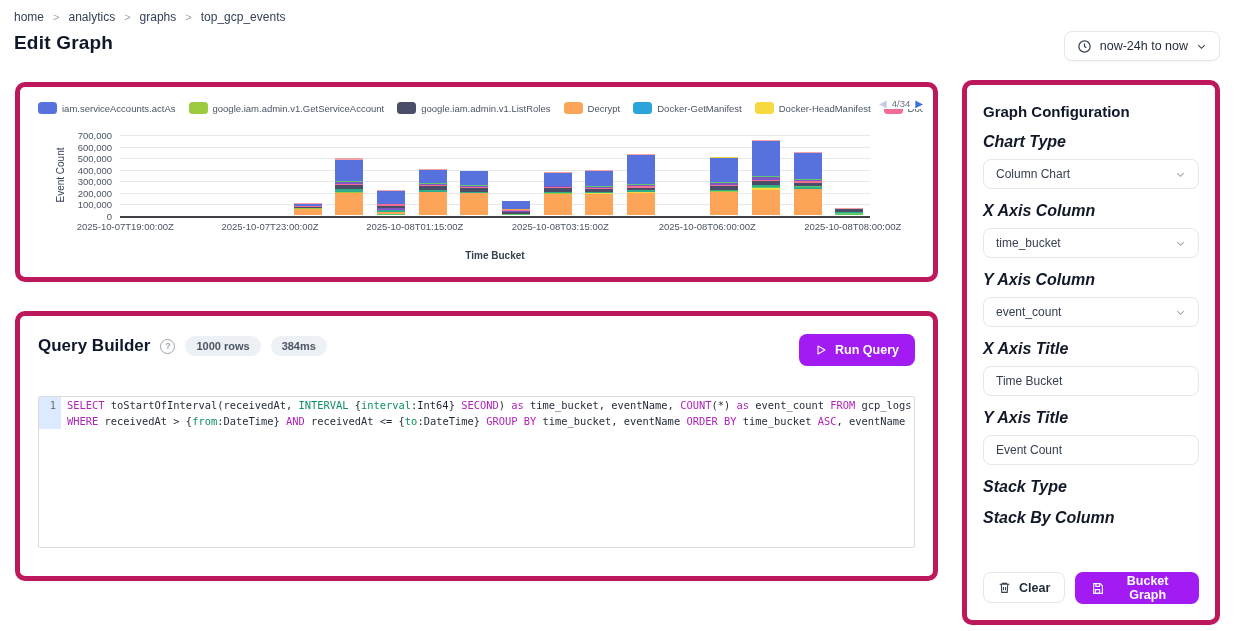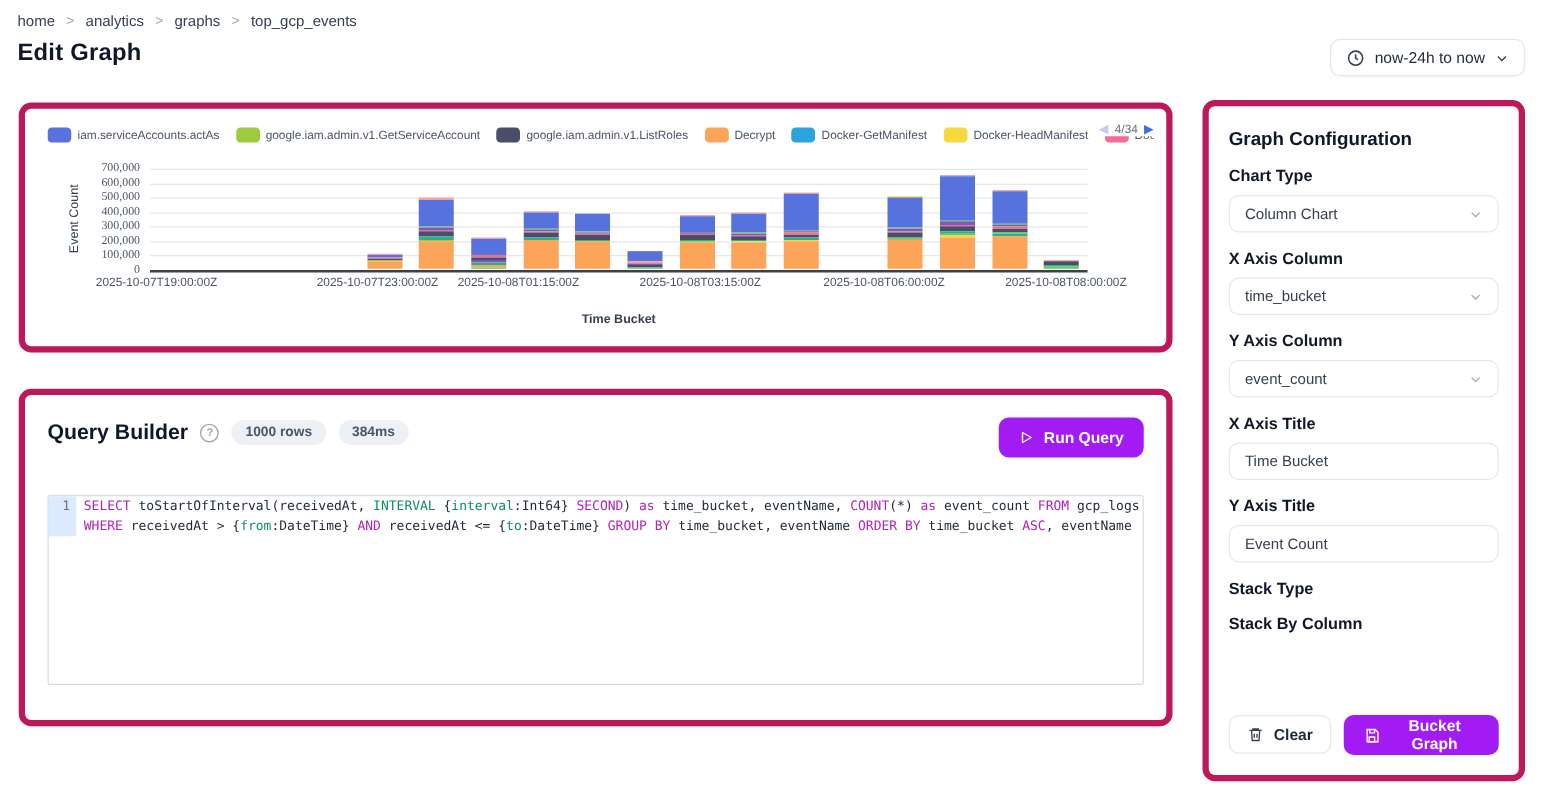--- a/index.html
+++ b/index.html
@@ -19,21 +19,21 @@
   #chart-card { left:15px; top:82px; width:923px; height:200px; }
   .legend-row { position:absolute; top:13px; left:18px; right:10px; height:16px; display:flex; align-items:center; gap:13px; overflow:hidden; white-space:nowrap; padding-right:62px; }
   .legend-item { display:inline-flex; align-items:center; gap:5px; font-size:9.5px; color:#4b5563; flex:0 0 auto; cursor:pointer; }
   .legend-swatch { width:19px; height:12px; border-radius:3.5px; display:inline-block; }
   .legend-pager { position:absolute; top:11px; right:10px; display:flex; align-items:center; gap:5px; background:#fff; padding-left:6px; font-size:9.5px; color:#6b7280; }
   .pager-arrow { font-size:10px; line-height:1; cursor:pointer; }
   .pager-prev { color:#c5cce9; }
   .pager-next { color:#3d6fe0; }
 
   .y-axis-title { position:absolute; left:40px; top:88px; transform:translate(-50%,-50%) rotate(-90deg); font-size:10px; color:#374151; white-space:nowrap; }
-  #y-ticks { position:absolute; left:48px; top:48px; width:48px; height:81px;font-family:Liberation Serif, serif; }
+  #y-ticks { position:absolute; left:48px; top:48px; width:48px; height:81px; }
   #y-ticks div { position:absolute; right:4px; font-size:9.5px; color:#4b5563; transform:translateY(-50%); }
   #chart-plot { position:absolute; left:100px; top:48px; width:750px; height:81px; }
   .gridline { position:absolute; left:0; right:0; height:1px; background:#e7e8ee; }
   .axis-zero { background:#3f3f46; height:1.6px; }
   .chart-bar { position:absolute; bottom:1px; width:28px; display:flex; flex-direction:column-reverse; }
   .chart-bar div { width:100%; }
   #x-ticks { position:absolute; left:100px; top:134px; width:750px; height:14px; }
   #x-ticks div { position:absolute; transform:translateX(-50%); font-size:9.5px; color:#4b5563; white-space:nowrap; }
   .x-axis-title { position:absolute; left:100px; width:750px; top:163px; text-align:center; font-size:10px; font-weight:bold; color:#374151; }
 
@@ -49,21 +49,21 @@
   .code-area { position:absolute; left:18px; right:18px; top:80px; bottom:28px; border:1px solid #d7dbe0; border-radius:2px; background:#fff; display:flex; overflow:hidden; font-family:"DejaVu Sans Mono",monospace; font-size:10.4px; line-height:16px; }
   .gutter { width:22px; flex:0 0 22px; color:#6b7280; text-align:right; }
   .gutter .gcell { padding-right:5px; background:#dbeafe; height:32px; }
   .code-body { padding-left:6px; white-space:pre; color:#1f2937; }
   .tok-kw { color:#af24b8; }
   .tok-kw2 { color:#0e8f62; }
 
   
   #config-card { left:962px; top:80px; width:258px; height:545px; padding:18px 16px; }
   .config-title { font-size:15px; font-weight:bold; color:#0f172a; margin-bottom:6px; }
-  .field-label { font-size:13px; font-weight:bold; color:#111827; margin:13px 0 8px; }
+  .field-label { font-size:16px; font-weight:bold; color:#111827; margin:13px 0 8px;font-style:italic; }
   .control { height:30px; border:1px solid #e5e7eb; border-radius:8px; background:#fff; display:flex; align-items:center; padding:0 12px; font-size:12px; color:#374151; cursor:pointer; }
   .control.is-input { cursor:text; }
   .control input { border:none; outline:none; width:100%; font-family:inherit; font-size:12px; color:#374151; background:transparent; }
   .control .val { flex:1; }
   .config-actions { position:absolute; left:16px; right:16px; bottom:16px; display:flex; justify-content:flex-end; gap:10px; }
   .btn-secondary { background:#fff; border:1px solid #e5e7eb; color:#1f2937; padding:0 14px; height:31px; }
   svg { display:block; }
 </style>
 </head>
 <body>
@@ -278,21 +278,21 @@
       </div>
       <div class="chart-bar" style="left: 715.167px;">
         <div style="height: 1.62px; background: rgb(95, 201, 106);"></div>
         <div style="height: 1.15714px; background: rgb(47, 174, 140);"></div>
         <div style="height: 3.58714px; background: rgb(74, 78, 105);"></div>
         <div style="height: 0.578571px; background: rgb(242, 163, 168);"></div>
       </div>
     </div>
   <div id="x-ticks">
       <div style="left: 5.25px;">2025-10-07T19:00:00Z</div>
-      <div style="left: 150px; margin-left: 32px;">2025-10-07T23:00:00Z</div>
+      <div style="left: 150px;">2025-10-07T23:00:00Z</div>
       <div style="left: 294.75px;">2025-10-08T01:15:00Z</div>
       <div style="left: 440.25px;">2025-10-08T03:15:00Z</div>
       <div style="left: 587.25px;">2025-10-08T06:00:00Z</div>
       <div style="left: 732.75px;">2025-10-08T08:00:00Z</div>
     </div>
   <div class="x-axis-title">Time Bucket</div>
 </section>
 
 <section class="card" id="query-card">
   <div class="qb-header">

